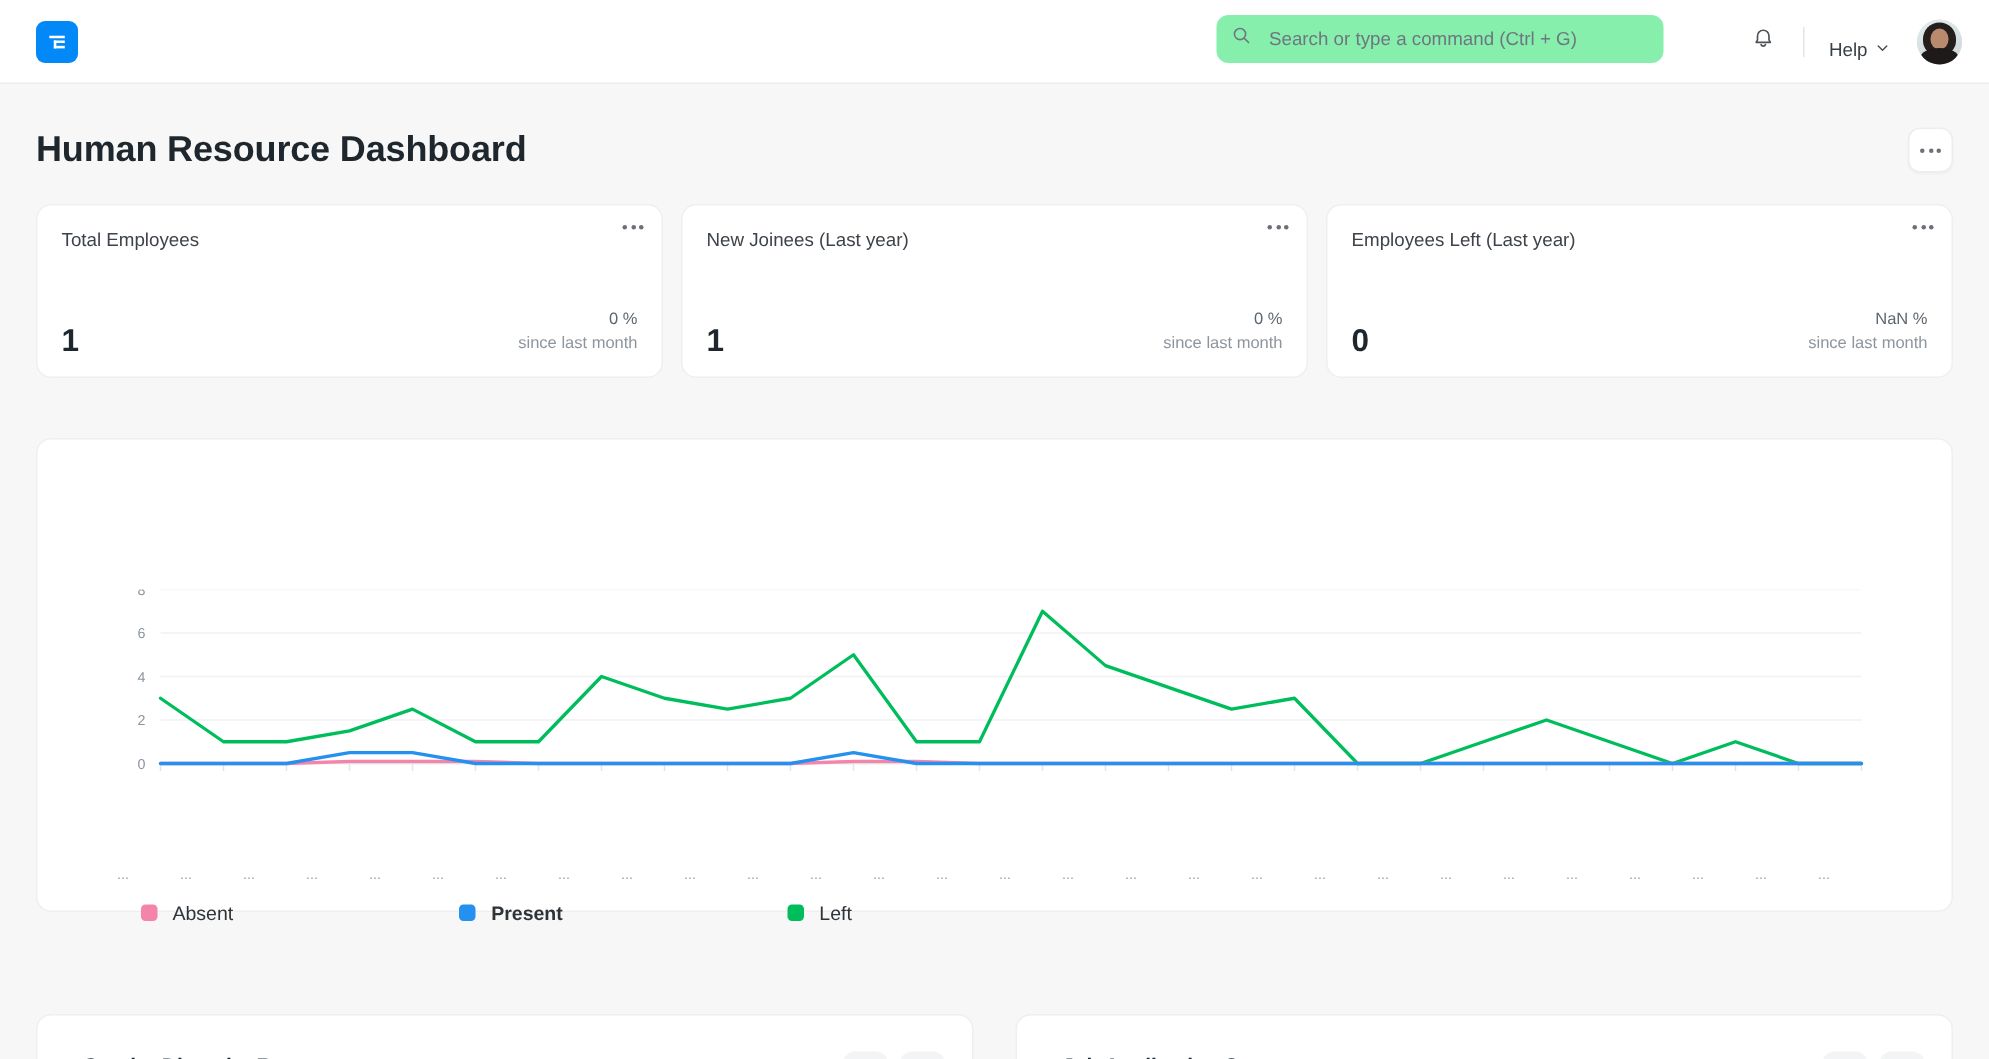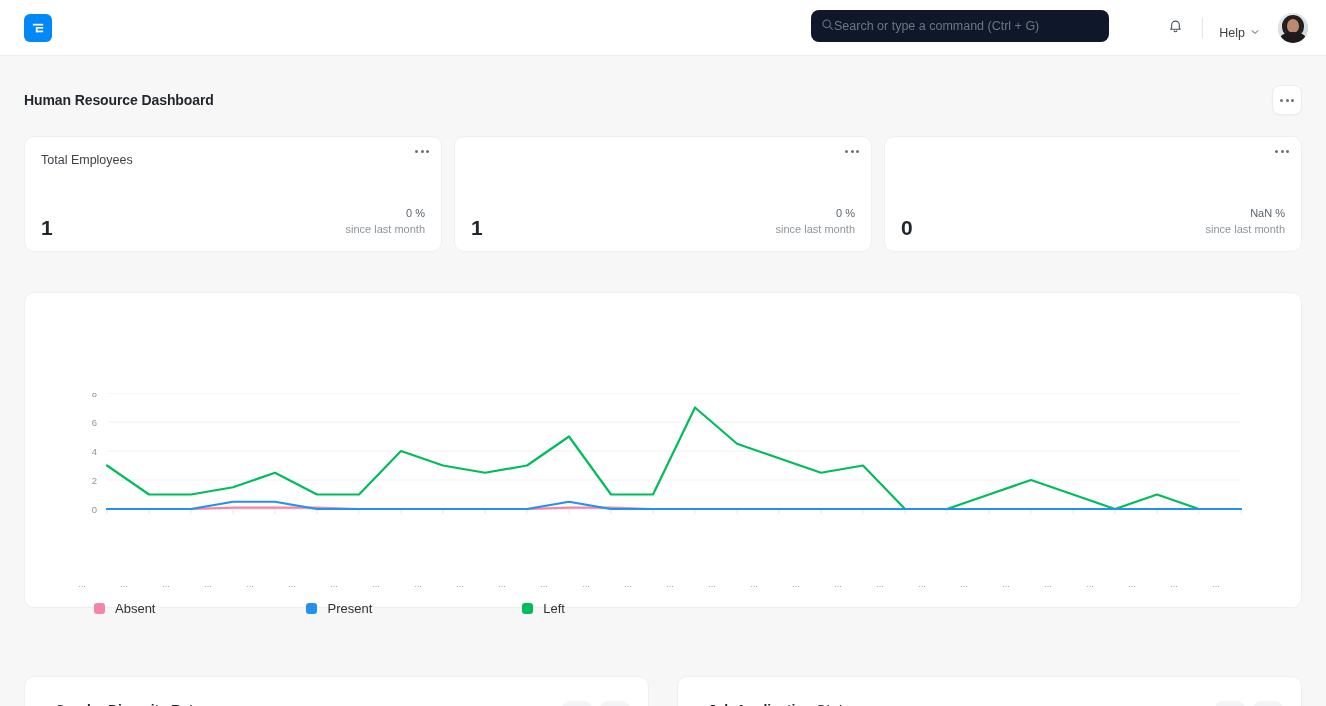--- a/index.html
+++ b/index.html
@@ -24,25 +24,25 @@
     width: 28px; height: 28px;
     background: #0289F7;
     border-radius: 6px;
     display: flex; align-items: center; justify-content: center;
   }
   .logo svg { display: block; }
 
   .searchbox {
     position: absolute; left: 811px; top: 10px;
     width: 298px; height: 32px;
-    background: #0f172a;
+    background: #86efac;
     border-radius: 8px;
     display: flex; align-items: center;
     padding: 0 10px;
-    gap: 0;
+    gap: 12px;
     cursor: text;
   }
   .searchbox .sb-text {
     font-size: 12.5px; color: #6E7681; line-height: 1;
   }
   .nav-right {
     position: absolute; right: 18px; top: 0; height: 56px;
     display: flex; align-items: center; gap: 0;
   }
   .bell-btn {
@@ -73,21 +73,21 @@
 
   
   .page { position: absolute; top: 56px; left: 0; width: 1326px; height: 650px; }
 
   .page-head {
     position: absolute; top: 24px; left: 24px; right: 24px;
     height: 40px;
     display: flex; align-items: center; justify-content: space-between;
   }
   .page-title {
-    font-size: 14px; font-weight: bold; color: #1F272E; letter-spacing: -0.1px;
+    font-size: 24px; font-weight: bold; color: #1F272E; letter-spacing: -0.1px;
   }
   .dots-btn-white {
     width: 30px; height: 30px; border-radius: 8px;
     background: #FFFFFF; border: 1px solid #EDEDED;
     box-shadow: 0 1px 2px rgba(0,0,0,0.04);
     display: flex; align-items: center; justify-content: center;
     cursor: pointer;
   }
 
   
@@ -266,37 +266,39 @@
       <div class="nc-bottom">
         <div class="nc-value">1</div>
         <div class="nc-delta">
           <div class="nc-pct">0 %</div>
           <div class="nc-since">since last month</div>
         </div>
       </div>
     </div>
 
     <div class="num-card">
+      <div class="nc-title">New Joinees (Last year)</div>
       <div class="nc-dots">
         <span class="dots-glyph">
             <i></i>
             <i></i>
             <i></i>
           </span>
       </div>
       <div class="nc-bottom">
         <div class="nc-value">1</div>
         <div class="nc-delta">
           <div class="nc-pct">0 %</div>
           <div class="nc-since">since last month</div>
         </div>
       </div>
     </div>
 
     <div class="num-card">
+      <div class="nc-title">Employees Left (Last year)</div>
       <div class="nc-dots">
         <span class="dots-glyph">
             <i></i>
             <i></i>
             <i></i>
           </span>
       </div>
       <div class="nc-bottom">
         <div class="nc-value">0</div>
         <div class="nc-delta">
@@ -386,21 +388,21 @@
       <div class="xtick" style="left: 1076px;">...</div>
       <div class="xtick" style="left: 1118px;">...</div>
       <div class="xtick" style="left: 1160px;">...</div>
     </div>
 
   <div class="legend" id="legend">
       <div class="legend-item" style="margin-left: 0px;">
         <span class="legend-sw" style="background: rgb(245, 132, 171);"></span>
         <span class="legend-label">Absent</span>
       </div>
-      <div class="legend-item" style="margin-left: 151px;">
+      <div class="legend-item" style="margin-left: 151px; font-weight: bold;">
         <span class="legend-sw" style="background: rgb(36, 144, 239);"></span>
         <span class="legend-label">Present</span>
       </div>
       <div class="legend-item" style="margin-left: 150px;">
         <span class="legend-sw" style="background: rgb(0, 189, 92);"></span>
         <span class="legend-label">Left</span>
       </div>
     </div>
 
   <div class="bottom-row">

